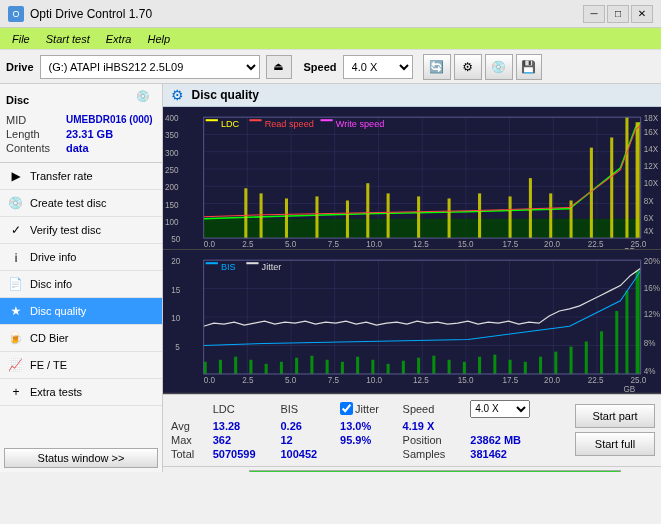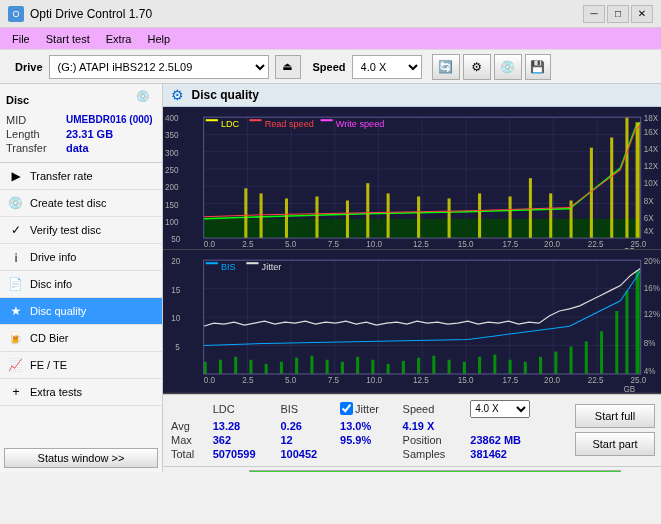--- a/index.html
+++ b/index.html
@@ -15,41 +15,42 @@
       border-bottom: 1px solid #ccc;
       height: 28px;
     }
     .title-bar-left { display: flex; align-items: center; gap: 6px; font-size: 12px; font-weight: normal; }
     .title-bar-icon { width: 16px; height: 16px; background: #4a90d9; border-radius: 2px; display: flex; align-items: center; justify-content: center; color: white; font-size: 9px; }
     .title-bar-controls { display: flex; gap: 2px; }
     .title-btn { width: 22px; height: 18px; border: 1px solid #bbb; background: #e0e0e0; cursor: pointer; display: flex; align-items: center; justify-content: center; font-size: 10px; }
     
     
     .menu-bar {
-      background: #f0abfc;
+      background: #bef264;
       display: flex;
       align-items: center;
       gap: 0;
       padding: 2px 4px;
       border-bottom: 1px solid #ddd;
       height: 22px;
+      font-style: italic;
     }
     .menu-item { padding: 2px 8px; cursor: pointer; font-size: 11px; }
     
     
     .toolbar {
       background: #f0f0f0;
       display: flex;
       align-items: center;
       padding: 3px 6px;
       border-bottom: 1px solid #ccc;
       height: 34px;
       gap: 6px;
     }
-    .toolbar-label { font-weight: bold; font-size: 11px; margin-left: 9px; }
+    .toolbar-label { font-weight: bold; font-size: 11px; }
     .drive-select { width: 220px; height: 24px; border: 1px solid #aaa; background: white; font-size: 11px; padding: 1px 4px; }
     .eject-btn { width: 26px; height: 24px; border: 1px solid #aaa; background: #e8e8e8; display: flex; align-items: center; justify-content: center; cursor: pointer; }
     .speed-label { font-weight: bold; margin-left: 6px; }
     .speed-select { width: 70px; height: 24px; border: 1px solid #aaa; background: white; font-size: 11px; padding: 1px 4px; }
     .toolbar-btns { display: flex; gap: 3px; margin-left: 4px; }
     .tb-btn { width: 28px; height: 26px; border: 1px solid #aaa; background: linear-gradient(to bottom, #fff, #ddd); cursor: pointer; display: flex; align-items: center; justify-content: center; font-size: 12px; }
     .save-btn { width: 26px; height: 26px; }
     
     
     .main-layout { display: flex; height: calc(524px - 28px - 22px - 34px - 30px - 22px); }
@@ -222,21 +223,21 @@
       </div>
       <div class="disc-row">
         <span class="disc-key">MID</span>
         <span class="disc-val" style="font-size:10px;">UMEBDR016 (000)</span>
       </div>
       <div class="disc-row">
         <span class="disc-key">Length</span>
         <span class="disc-val">23.31 GB</span>
       </div>
       <div class="disc-row">
-        <span class="disc-key">Transfer</span>
+        <span class="disc-key">Contents</span>
         <span class="disc-val">data</span>
       </div>
     </div>
 
     <div id="nav-items">
         <div class="nav-item">
           <span class="nav-icon">▶</span>
           <span>Transfer rate</span>
         </div>
         <div class="nav-item">
@@ -525,22 +526,22 @@
               <td style="color:#0000cc; font-weight:bold; padding: 1px 8px 1px 0;">100452</td>
               <td></td>
               <td style="color:#333; padding: 1px 8px 1px 0;">Samples</td>
               <td style="color:#0000cc; font-weight:bold; padding: 1px 8px 1px 0; margin-left: 28px;">381462</td>
             </tr>
           </tbody>
         </table>
       </div>
 
       <div class="start-btns">
+        <button class="start-btn">Start part</button>
         <button class="start-btn">Start full</button>
-        <button class="start-btn">Start part</button>
       </div>
     </div>
 
     <div class="progress-bar-area">
       <span class="progress-label">Test completed</span>
       <div class="progress-track">
         <div class="progress-fill" style="width:100%"></div>
         <div class="progress-text">100.0%</div>
       </div>
       <span class="time-label">33:13</span>

